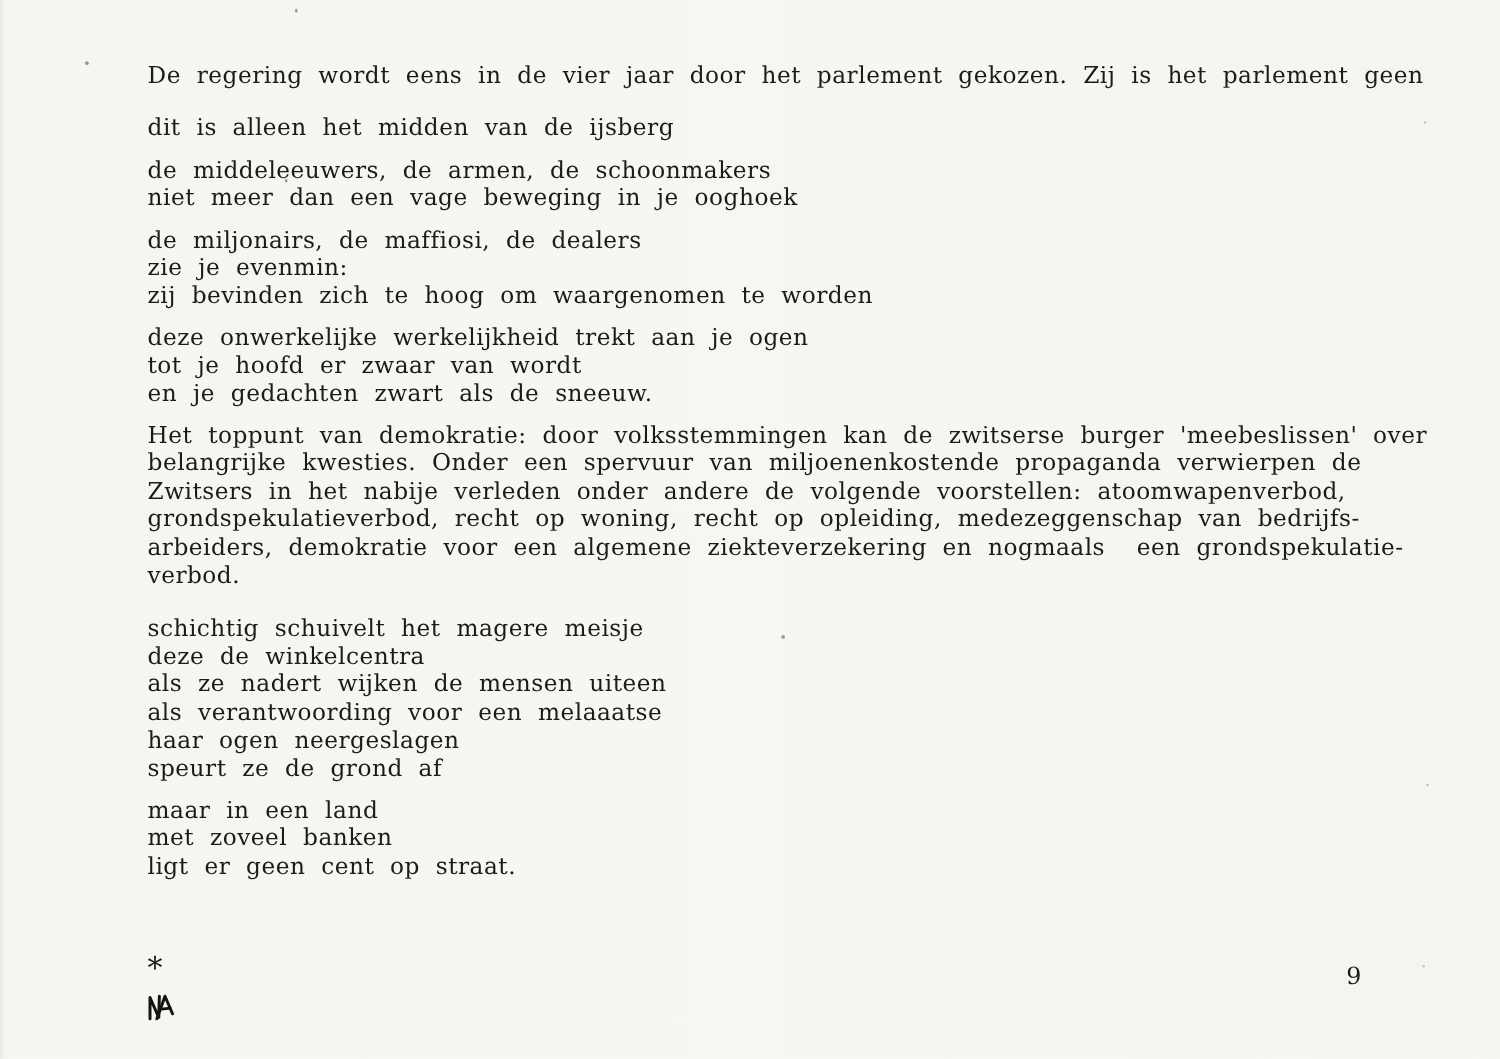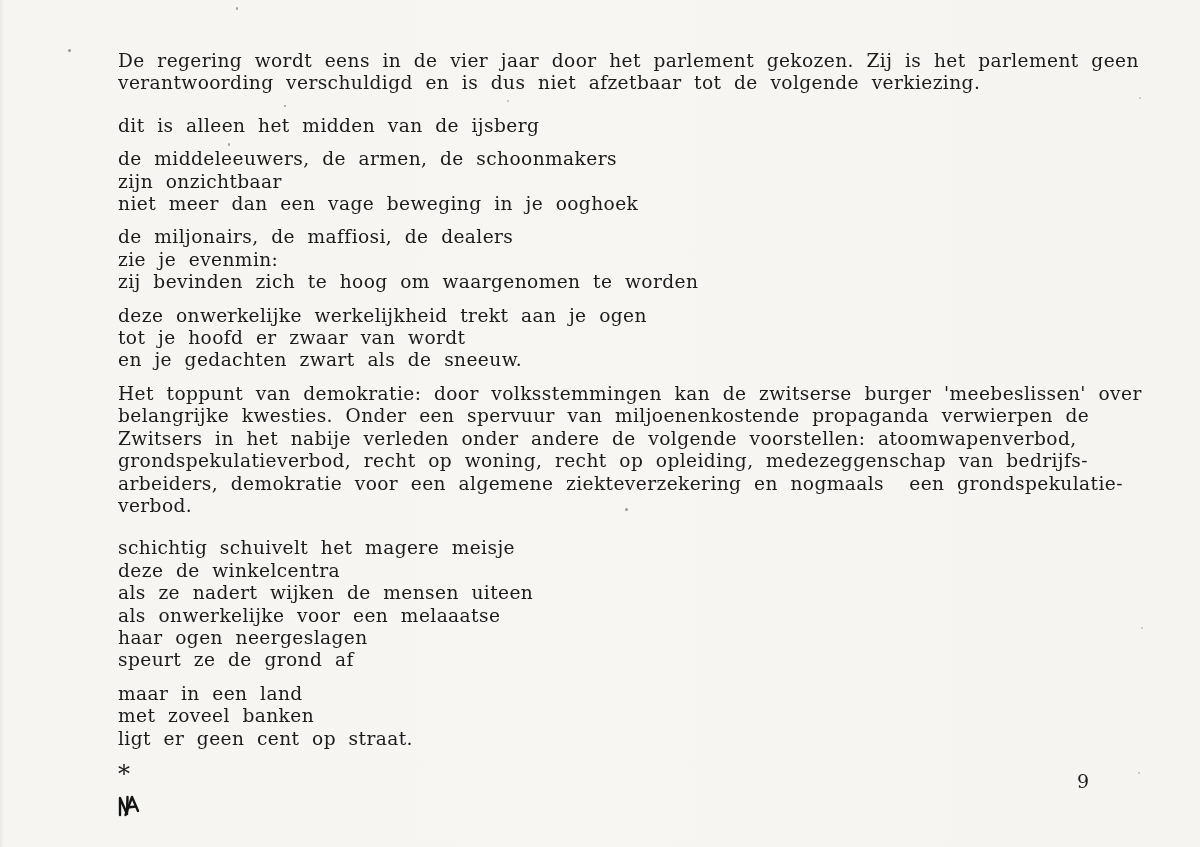--- a/index.html
+++ b/index.html
@@ -74,28 +74,26 @@
   .speck:nth-of-type(10){ left: 1138px;top: 772px; width: 2px; height: 2px; opacity: .3; }
 </style>
 </head>
 <body>
 
 <div class="page">
 
   <div class="text-body">
       <div class="block paragraph">
         <div class="line">De regering wordt eens in de vier jaar door het parlement gekozen. Zij is het parlement geen</div>
-        <div class="line">verantwoording verschuldigd en is dus niet afzetbaar tot de volgende verkiezing.</div>
       </div>
       <div class="block stanza">
         <div class="line">dit is alleen het midden van de ijsberg</div>
       </div>
       <div class="block stanza">
         <div class="line">de middeleeuwers, de armen, de schoonmakers</div>
-        <div class="line">zijn onzichtbaar</div>
         <div class="line">niet meer dan een vage beweging in je ooghoek</div>
       </div>
       <div class="block stanza">
         <div class="line">de miljonairs, de maffiosi, de dealers</div>
         <div class="line">zie je evenmin:</div>
         <div class="line">zij bevinden zich te hoog om waargenomen te worden</div>
       </div>
       <div class="block stanza">
         <div class="line">deze onwerkelijke werkelijkheid trekt aan je ogen</div>
         <div class="line">tot je hoofd er zwaar van wordt</div>
@@ -106,21 +104,21 @@
         <div class="line">belangrijke kwesties. Onder een spervuur van miljoenenkostende propaganda verwierpen de</div>
         <div class="line">Zwitsers in het nabije verleden onder andere de volgende voorstellen: atoomwapenverbod,</div>
         <div class="line">grondspekulatieverbod, recht op woning, recht op opleiding, medezeggenschap van bedrijfs-</div>
         <div class="line">arbeiders, demokratie voor een algemene ziekteverzekering en nogmaals  een grondspekulatie-</div>
         <div class="line">verbod.</div>
       </div>
       <div class="block stanza">
         <div class="line">schichtig schuivelt het magere meisje</div>
         <div class="line">deze de winkelcentra</div>
         <div class="line">als ze nadert wijken de mensen uiteen</div>
-        <div class="line">als onwerkelijke voor een melaaatse</div>
+        <div class="line">als verantwoording voor een melaaatse</div>
         <div class="line">haar ogen neergeslagen</div>
         <div class="line">speurt ze de grond af</div>
       </div>
       <div class="block stanza">
         <div class="line">maar in een land</div>
         <div class="line">met zoveel banken</div>
         <div class="line">ligt er geen cent op straat.</div>
       </div>
     </div>
 

